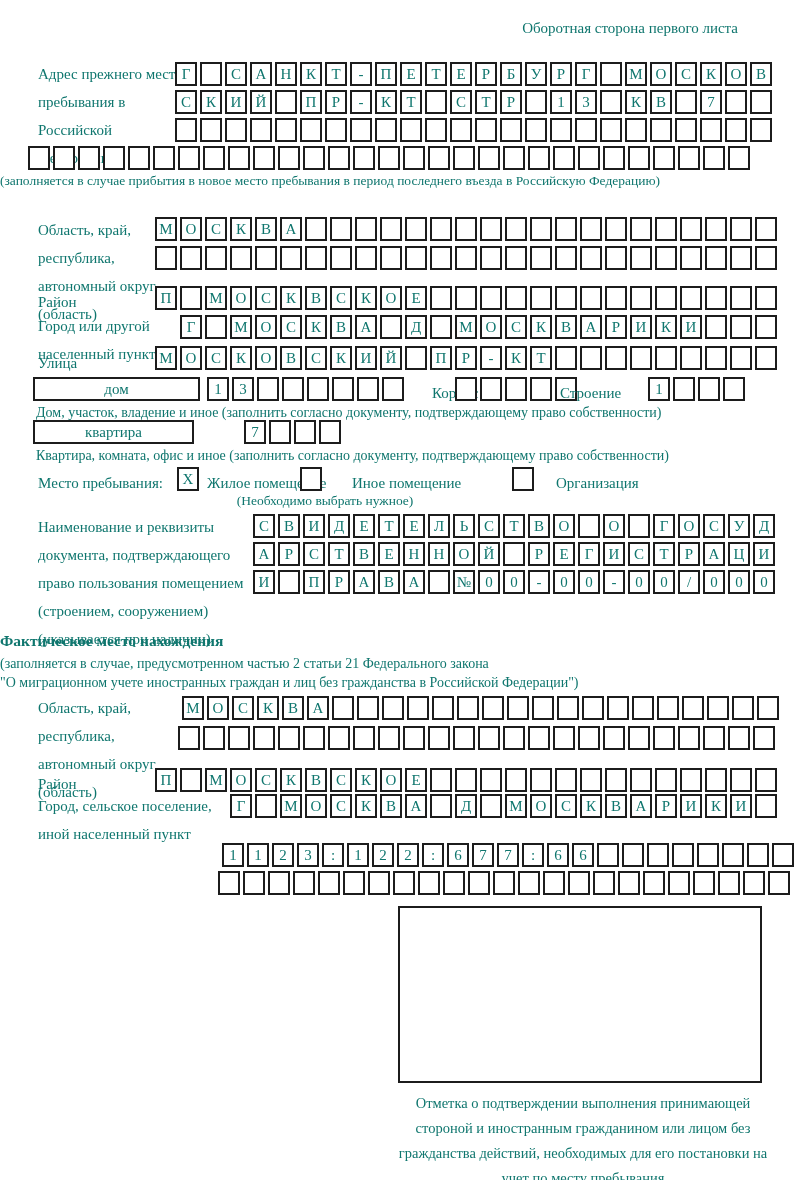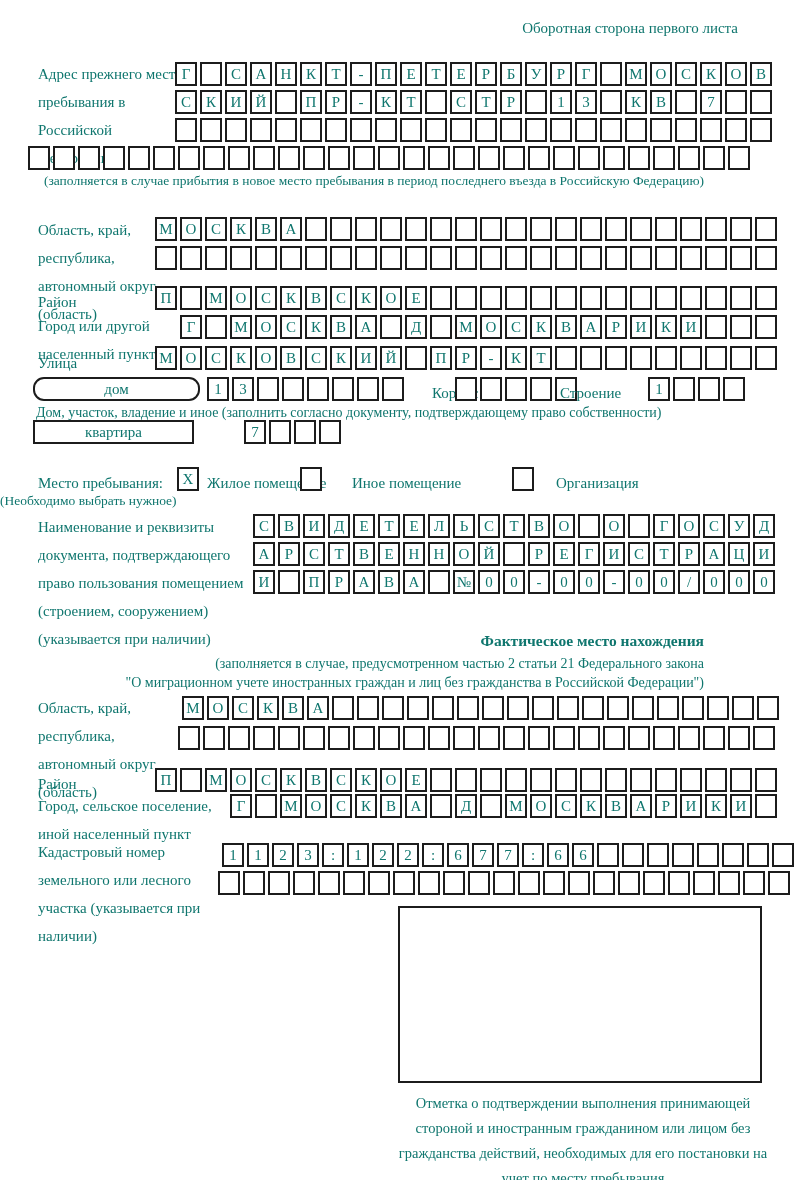--- a/index.html
+++ b/index.html
@@ -18,21 +18,21 @@
   .cell {
     flex: 0 0 auto;
     width: 22px; height: 24px;
     border: 2px solid #1c1c1c;
     background: #fff;
     display: flex; align-items: center; justify-content: center;
     font-size: 15px; line-height: 1;
   }
   .label { position: absolute; font-size: 15px; line-height: 28px; }
   .note  { position: absolute; font-size: 13.5px; line-height: 18px; }
-  .center { left: 0; width: 704px; text-align: right; }
+  .center { left: 0; width: 704px; text-align: left; }
   .title { position: absolute; font-weight: bold; font-size: 16px; }
   .label-box {
     position: absolute; height: 24px;
     border: 2px solid #1c1c1c; background:#fff;
     display: flex; align-items: center; justify-content: center;
     font-size: 15px;
   }
   .checkbox {
     position: absolute; width: 22px; height: 24px;
     border: 2px solid #1c1c1c; background:#fff;
@@ -296,21 +296,21 @@
       <span class="cell"></span>
       <span class="cell"></span>
       <span class="cell"></span>
       <span class="cell"></span>
       <span class="cell"></span>
       <span class="cell"></span>
       <span class="cell"></span>
       <span class="cell"></span>
     </div>
 
-  <div class="label-box" style="left:33px; top:377px; width:167px;border-radius:11px;">дом</div>
+  <div class="label-box" style="left:33px; top:377px; width:167px;">дом</div>
   <div class="cells" style="left:207px; top:377px;">
       <span class="cell">1</span>
       <span class="cell">3</span>
       <span class="cell"></span>
       <span class="cell"></span>
       <span class="cell"></span>
       <span class="cell"></span>
       <span class="cell"></span>
       <span class="cell"></span>
     </div>
@@ -331,29 +331,30 @@
     </div>
   <div class="note" style="left:36px; top:404px; font-size:14px;">Дом, участок, владение и иное (заполнить согласно документу, подтверждающему право собственности)</div>
 
   <div class="label-box" style="left:33px; top:420px; width:161px;">квартира</div>
   <div class="cells" style="left:244px; top:420px;">
       <span class="cell">7</span>
       <span class="cell"></span>
       <span class="cell"></span>
       <span class="cell"></span>
     </div>
+  <div class="note" style="left:36px; top:447px; font-size:14px;">Квартира, комната, офис и иное (заполнить согласно документу, подтверждающему право собственности)</div>
 
   <div class="label" style="left:38px; top:469px;">Место пребывания:</div>
   <span class="checkbox" style="left:177px; top:467px;">X</span>
   <div class="label" style="left:207px; top:469px;">Жилое помещение</div>
   <span class="checkbox" style="left:300px; top:467px;"></span>
   <div class="label" style="left:352px; top:469px;">Иное помещение</div>
   <span class="checkbox" style="left:512px; top:467px;"></span>
   <div class="label" style="left:556px; top:469px;">Организация</div>
-  <div class="note" style="left:0; top:492px; width:650px; ">(Необходимо выбрать нужное)</div>
+  <div class="note" style="left:0; top:492px; width:650px; text-align:center;">(Необходимо выбрать нужное)</div>
 
   <div class="label" style="left:38px; top:513px; width:212px;">Наименование и реквизиты документа, подтверждающего право пользования помещением (строением, сооружением) (указывается при наличии)</div>
   <div class="cells" style="left:253px; top:514px;">
       <span class="cell">С</span>
       <span class="cell">В</span>
       <span class="cell">И</span>
       <span class="cell">Д</span>
       <span class="cell">Е</span>
       <span class="cell">Т</span>
       <span class="cell">Е</span>
@@ -525,21 +526,20 @@
       <span class="cell">К</span>
       <span class="cell">В</span>
       <span class="cell">А</span>
       <span class="cell">Р</span>
       <span class="cell">И</span>
       <span class="cell">К</span>
       <span class="cell">И</span>
       <span class="cell"></span>
     </div>
 
-  <div class="label" style="left:38px; top:838px; width:190px;">Кадастровый номер земельного или лесного участка (указывается при наличии)</div>
   <div class="cells" style="left:222px; top:843px;">
       <span class="cell">1</span>
       <span class="cell">1</span>
       <span class="cell">2</span>
       <span class="cell">3</span>
       <span class="cell">:</span>
       <span class="cell">1</span>
       <span class="cell">2</span>
       <span class="cell">2</span>
       <span class="cell">:</span>

